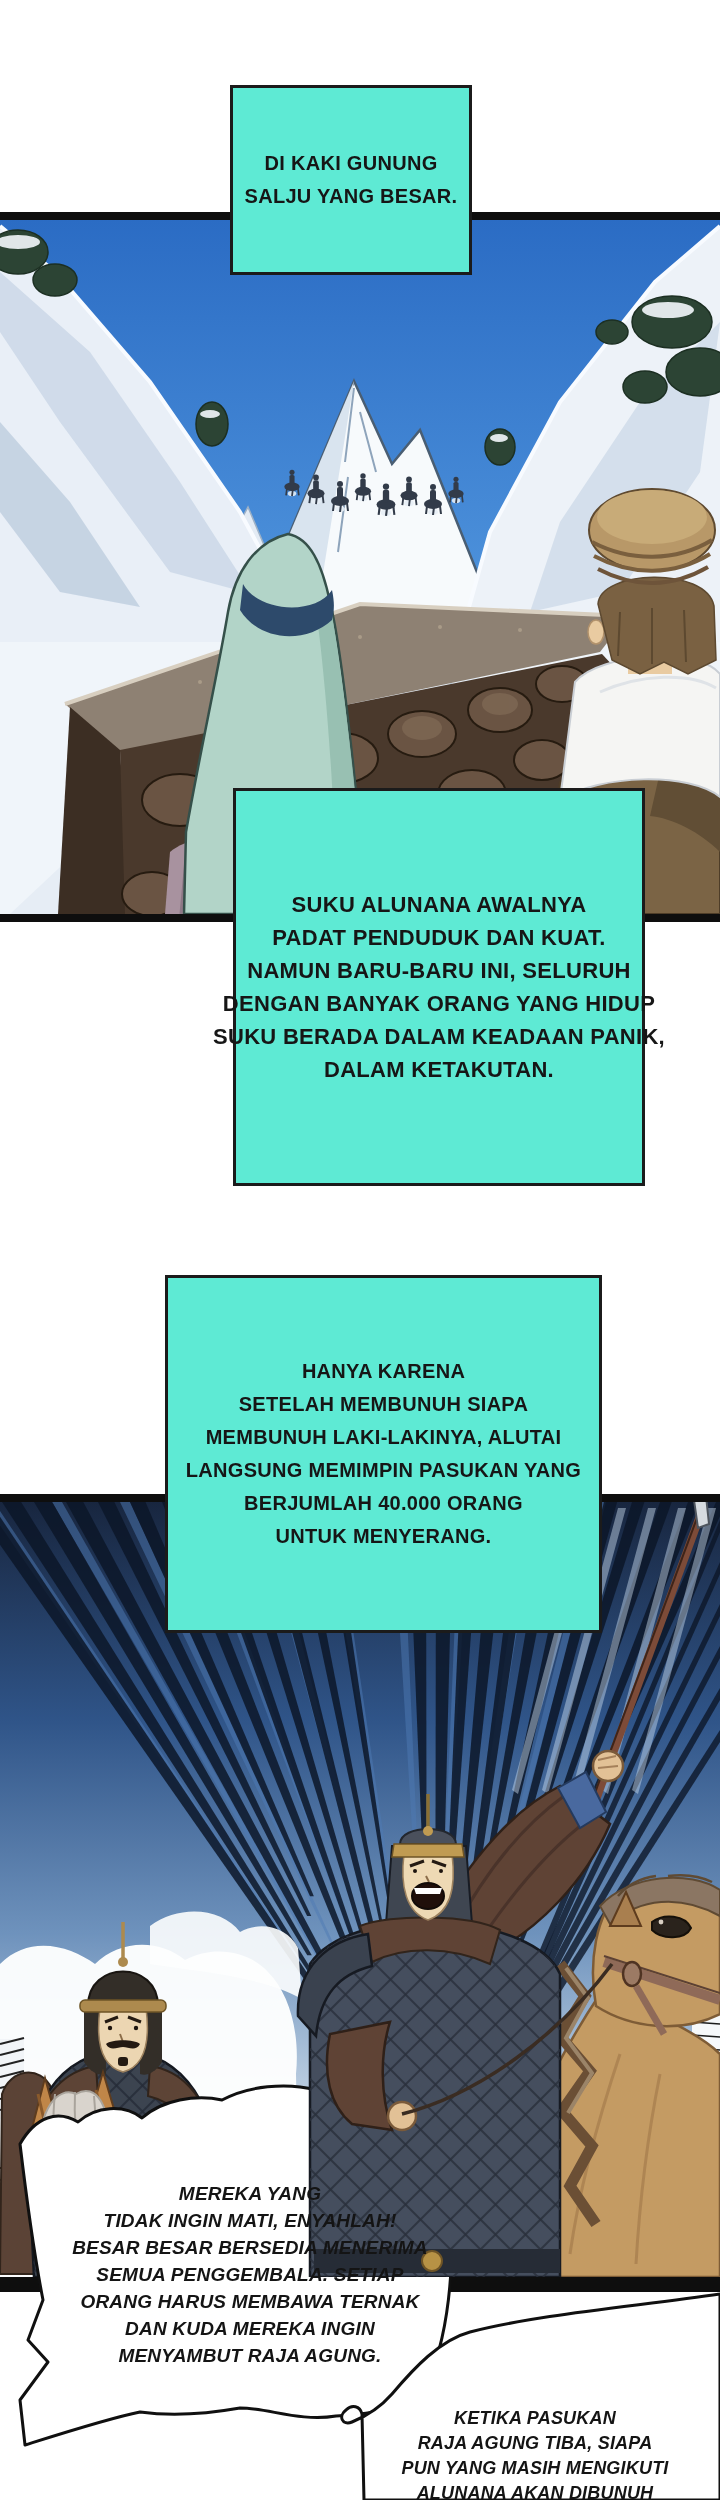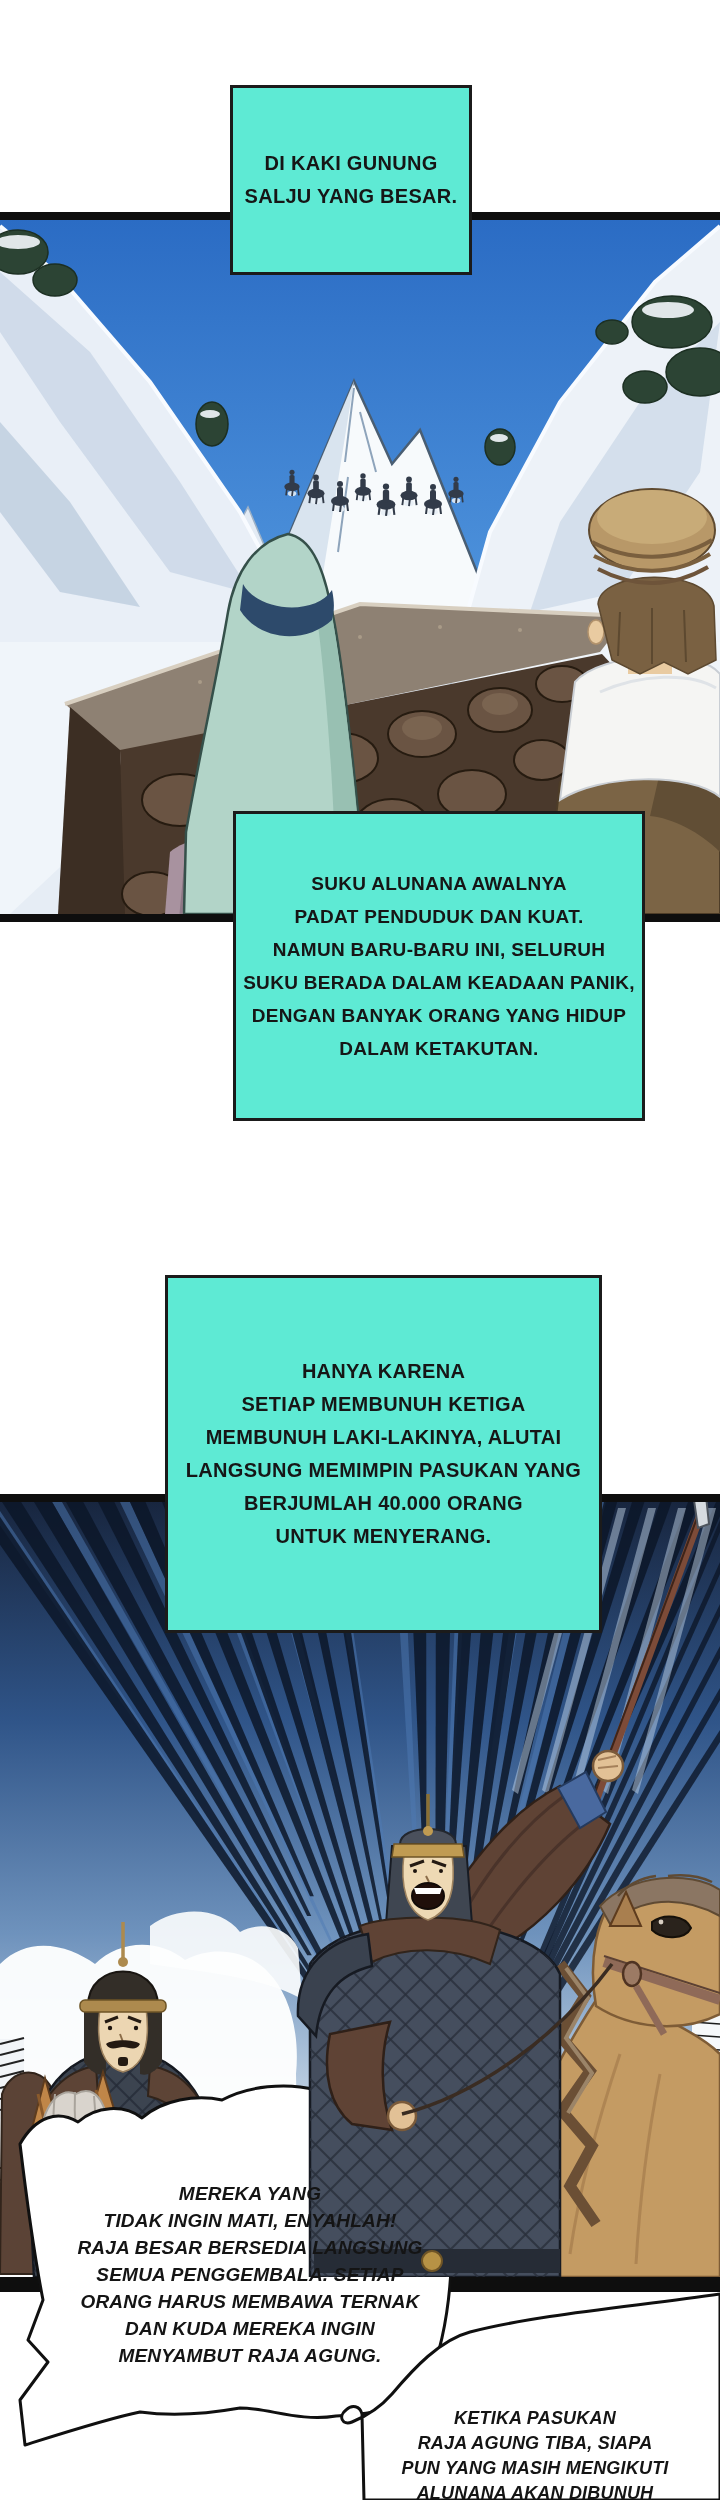--- a/index.html
+++ b/index.html
@@ -7,21 +7,21 @@
         font-family:"Liberation Sans",sans-serif;}
   svg{position:absolute;left:0;display:block;}
   .narr{position:absolute;box-sizing:border-box;background:#5eead4;border:3px solid #1b1b1b;
         display:flex;flex-direction:column;align-items:center;justify-content:center;
         z-index:10;color:#161616;font-weight:700;text-align:center;letter-spacing:.3px;}
   .narr .ln{line-height:33px;white-space:nowrap;}
   .bubble-text{position:absolute;z-index:30;color:#141414;font-weight:700;font-style:italic;
         text-align:center;letter-spacing:.2px;}
   .bubble-text .ln{white-space:nowrap;}
   #narr-box-1{left:230px;top:85px;width:242px;height:190px;font-size:20px;}
-  #narr-box-2{left:233px;top:811px;width:412px;height:310px;font-size:19px;}
+  #narr-box-2{left:233px;top:788px;width:412px;height:398px;font-size:22px;}
   #narr-box-3{left:165px;top:1275px;width:437px;height:358px;font-size:20px;}
   #bubble-left-text{left:48px;top:2180px;width:404px;font-size:19px;}
   #bubble-left-text .ln{line-height:27px;}
   #bubble-right-text{left:360px;top:2406px;width:350px;font-size:18px;}
   #bubble-right-text .ln{line-height:25px;text-align:center;}
 </style>
 </head>
 <body>
 
 <div class="page">
@@ -521,38 +521,38 @@
 
   <div class="narr" id="narr-box-1">
     <div class="ln">DI KAKI GUNUNG</div>
     <div class="ln">SALJU YANG BESAR.</div>
   </div>
 
   <div class="narr" id="narr-box-2">
     <div class="ln">SUKU ALUNANA AWALNYA</div>
     <div class="ln">PADAT PENDUDUK DAN KUAT.</div>
     <div class="ln">NAMUN BARU-BARU INI, SELURUH</div>
+    <div class="ln">DENGAN BANYAK ORANG YANG HIDUP</div>
     <div class="ln">SUKU BERADA DALAM KEADAAN PANIK,</div>
-    <div class="ln">DENGAN BANYAK ORANG YANG HIDUP</div>
     <div class="ln">DALAM KETAKUTAN.</div>
   </div>
 
   <div class="narr" id="narr-box-3">
     <div class="ln">HANYA KARENA</div>
-    <div class="ln">SETIAP MEMBUNUH KETIGA</div>
+    <div class="ln">SETELAH MEMBUNUH SIAPA</div>
     <div class="ln">MEMBUNUH LAKI-LAKINYA, ALUTAI</div>
     <div class="ln">LANGSUNG MEMIMPIN PASUKAN YANG</div>
     <div class="ln">BERJUMLAH 40.000 ORANG</div>
     <div class="ln">UNTUK MENYERANG.</div>
   </div>
 
   <div class="bubble-text" id="bubble-left-text">
     <div class="ln">MEREKA YANG</div>
     <div class="ln">TIDAK INGIN MATI, ENYAHLAH!</div>
-    <div class="ln">RAJA BESAR BERSEDIA LANGSUNG</div>
+    <div class="ln">BESAR BESAR BERSEDIA MENERIMA</div>
     <div class="ln">SEMUA PENGGEMBALA. SETIAP</div>
     <div class="ln">ORANG HARUS MEMBAWA TERNAK</div>
     <div class="ln">DAN KUDA MEREKA INGIN</div>
     <div class="ln">MENYAMBUT RAJA AGUNG.</div>
   </div>
 
   <div class="bubble-text" id="bubble-right-text">
     <div class="ln">KETIKA PASUKAN</div>
     <div class="ln">RAJA AGUNG TIBA, SIAPA</div>
     <div class="ln">PUN YANG MASIH MENGIKUTI</div>

